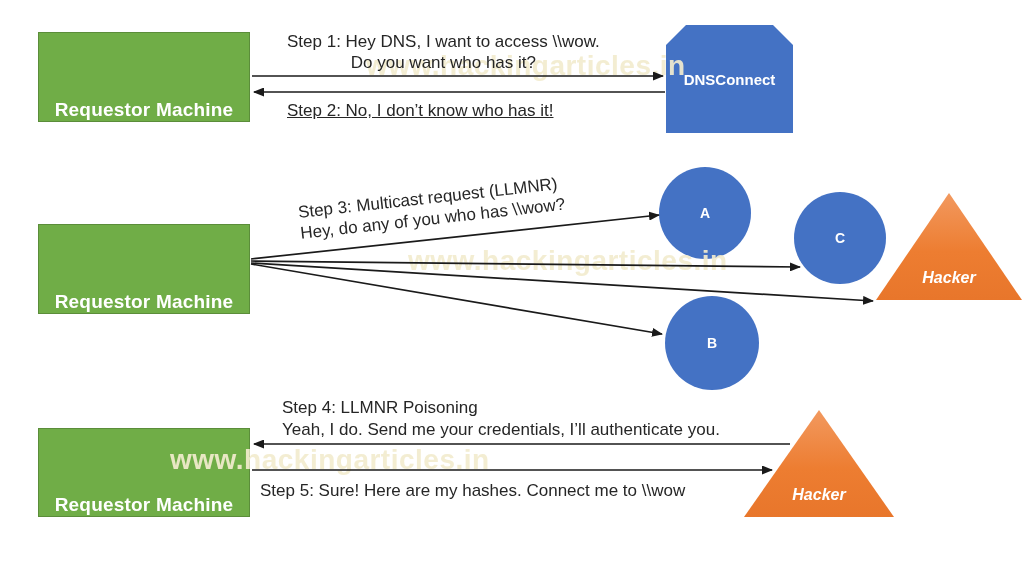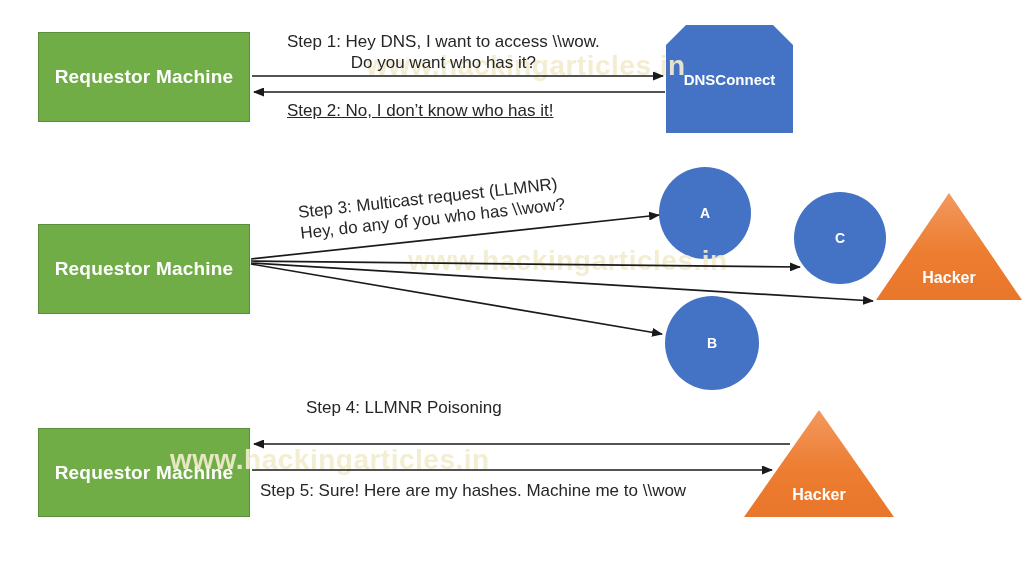--- a/index.html
+++ b/index.html
@@ -3,21 +3,21 @@
 <meta charset="utf-8">
 <style>
   html,body{margin:0;padding:0;background:#ffffff;}
   .canvas{
     position:relative;width:1024px;height:566px;background:#ffffff;
     font-family:"Liberation Sans",sans-serif;color:#262626;overflow:hidden;
   }
   
   .machine{
     position:absolute;width:212px;background:#70AD47;border:1px solid rgba(0,0,0,0.18);
-    box-sizing:border-box;display:flex;align-items:center;justify-content:center;z-index:1;
+    box-sizing:border-box;display:flex;align-items:flex-end;justify-content:center;z-index:1;
   }
   .machine .lbl{color:#ffffff;font-weight:bold;font-size:19px;letter-spacing:.2px;}
   .machine1{left:38px;top:32px;height:90px;}
   .machine2{left:38px;top:224px;height:90px;}
   .machine3{left:38px;top:428px;height:89px;}
   .dns{
     position:absolute;left:666px;top:25px;width:127px;height:108px;background:#4472C4;
     clip-path:polygon(20px 0,107px 0,127px 20px,127px 108px,0 108px,0 20px);
     display:flex;flex-direction:row;align-items:center;justify-content:center;z-index:1;
   }
@@ -26,21 +26,21 @@
     position:absolute;border-radius:50%;background:#4472C4;
     display:flex;align-items:center;justify-content:center;z-index:1;
   }
   .circle .lbl{color:#fff;font-weight:bold;font-size:14px;}
   .circleA{left:659px;top:167px;width:92px;height:92px;}
   .circleC{left:794px;top:192px;width:92px;height:92px;}
   .circleB{left:665px;top:296px;width:94px;height:94px;}
   .tri{
     position:absolute;
     background:linear-gradient(180deg,#F2995F 0%,#ED7D31 55%,#E8762B 100%);
-    clip-path:polygon(50% 0,100% 100%,0 100%);z-index:1;
+    clip-path:polygon(50% 0,100% 100%,0 100%);z-index:1;font-style:italic;
   }
   .tri1{left:876px;top:193px;width:146px;height:107px;}
   .tri2{left:744px;top:410px;width:150px;height:107px;}
   .tri .lbl{
     position:absolute;left:0;right:0;bottom:13px;text-align:center;
     color:#fff;font-weight:bold;font-size:16px;
   }
   
   .wm{
     position:absolute;z-index:2;font-weight:bold;font-size:28px;letter-spacing:.5px;
@@ -51,21 +51,21 @@
   .wm3{left:170px;top:444px;}
   
   .arrows{position:absolute;left:0;top:0;z-index:3;}
   
   .steptxt{
     position:absolute;z-index:4;font-size:17px;line-height:21px;white-space:nowrap;color:#262626;
   }
   .t-step1{left:287px;top:31px;text-align:center;}
   .t-step2{left:287px;top:100px;text-decoration:underline;}
   .t-step3{left:297px;top:202px;transform:rotate(-6.3deg);transform-origin:left top;}
-  .t-step4{left:306px;top:397px;line-height:22px;}
+  .t-step4{left:282px;top:397px;line-height:22px;}
   .t-step5{left:260px;top:480px;}
 </style>
 </head>
 <body>
 
 <div class="canvas">
 
   <div class="machine machine1">
     <span class="lbl">Requestor Machine</span>
   </div>
@@ -124,16 +124,17 @@
     <div>Step 1: Hey DNS, I want to access \\wow.</div>
     <div>Do you want who has it?</div>
   </div>
   <div class="steptxt t-step2">Step 2: No, I don’t know who has it!</div>
   <div class="steptxt t-step3">
     <div>Step 3: Multicast request (LLMNR)</div>
     <div>Hey, do any of you who has \\wow?</div>
   </div>
   <div class="steptxt t-step4">
     <div>Step 4: LLMNR Poisoning</div>
+    <div>Yeah, I do. Send me your credentials, I’ll authenticate you.</div>
   </div>
-  <div class="steptxt t-step5">Step 5: Sure! Here are my hashes. Machine me to \\wow</div>
+  <div class="steptxt t-step5">Step 5: Sure! Here are my hashes. Connect me to \\wow</div>
 
 </div>
 
 </body></html>

